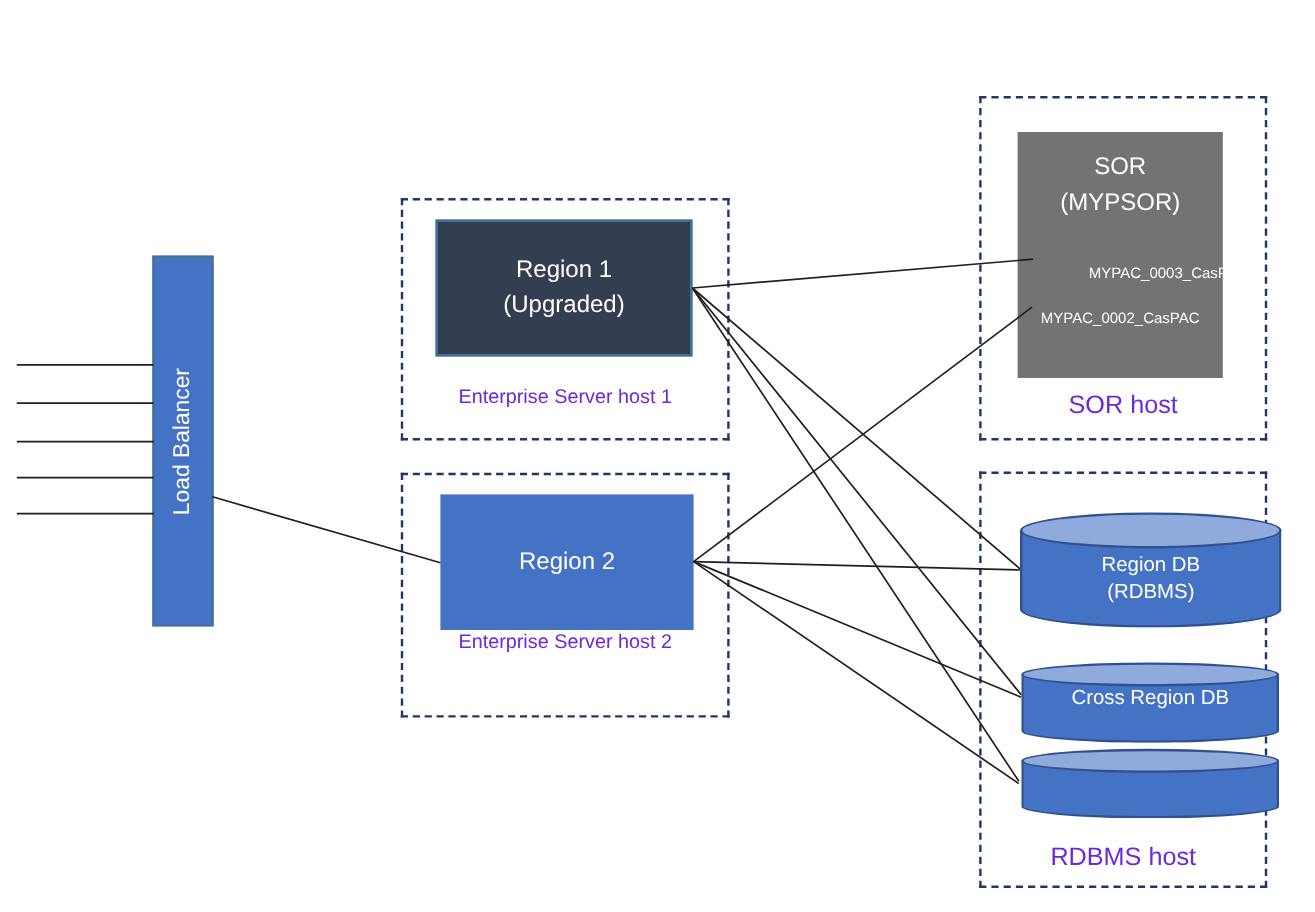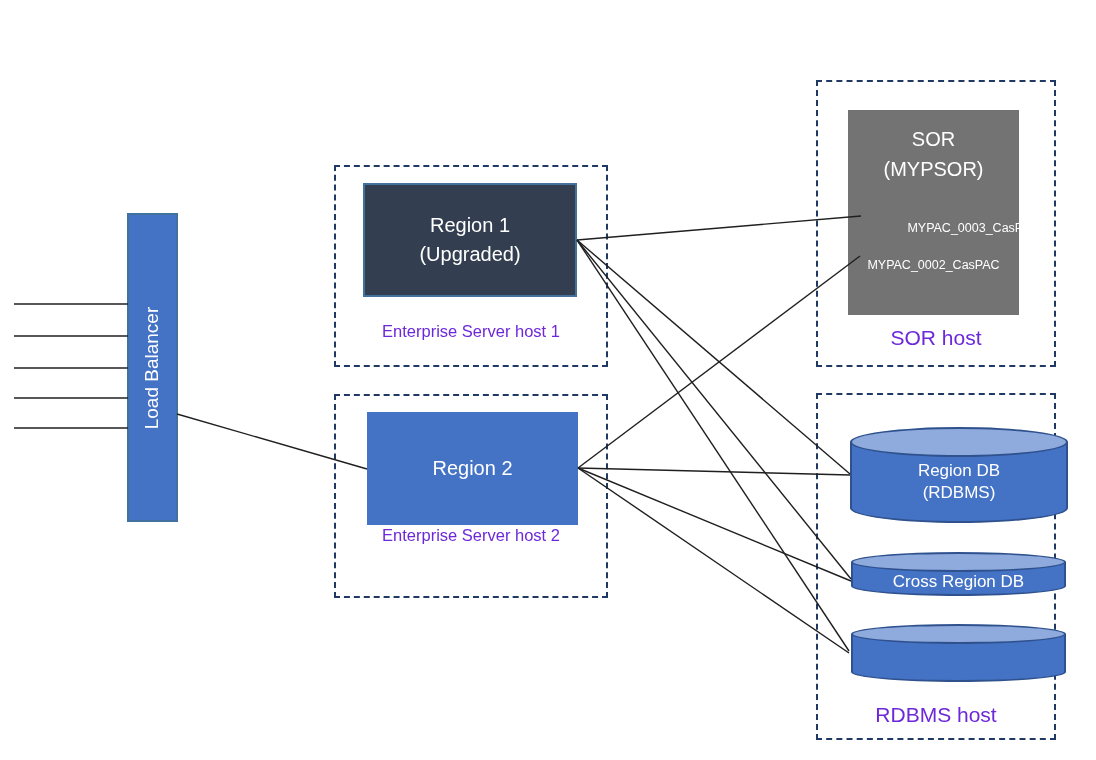--- a/index.html
+++ b/index.html
@@ -56,21 +56,21 @@
     position:absolute; left:0; top:0; width:100%; background:#8FAADC;
     border:2px solid #2F528F; border-radius:50%; box-sizing:border-box;
   }
   .cyl-label { position:absolute; left:0; width:100%; text-align:center; color:#fff; font-size:17px; }
 
   #cyl-region-db { left:850px; top:427px; width:170px; height:96px; }
   #cyl-region-db .cyl-body { top:15px; border-radius:0 0 50% 50% / 0 0 15px 15px; }
   #cyl-region-db .cyl-top { height:30px; }
   #cyl-region-db .cyl-label { top:33px; line-height:22px; }
 
-  #cyl-cross-db { left:851px; top:552px; width:167px; height:44px; }
+  #cyl-cross-db { left:851px; top:552px; width:167px; height:67px; }
   #cyl-cross-db .cyl-body { top:10px; border-radius:0 0 50% 50% / 0 0 10px 10px; }
   #cyl-cross-db .cyl-top { height:20px; }
   #cyl-cross-db .cyl-label { top:18px; line-height:24px; }
 
   #cyl-datastores { left:851px; top:624px; width:167px; height:58px; }
   #cyl-datastores .cyl-body { top:10px; border-radius:0 0 50% 50% / 0 0 10px 10px; }
   #cyl-datastores .cyl-top { height:20px; }
   #cyl-datastores .cyl-label { top:20px; line-height:24px; }
 
   

